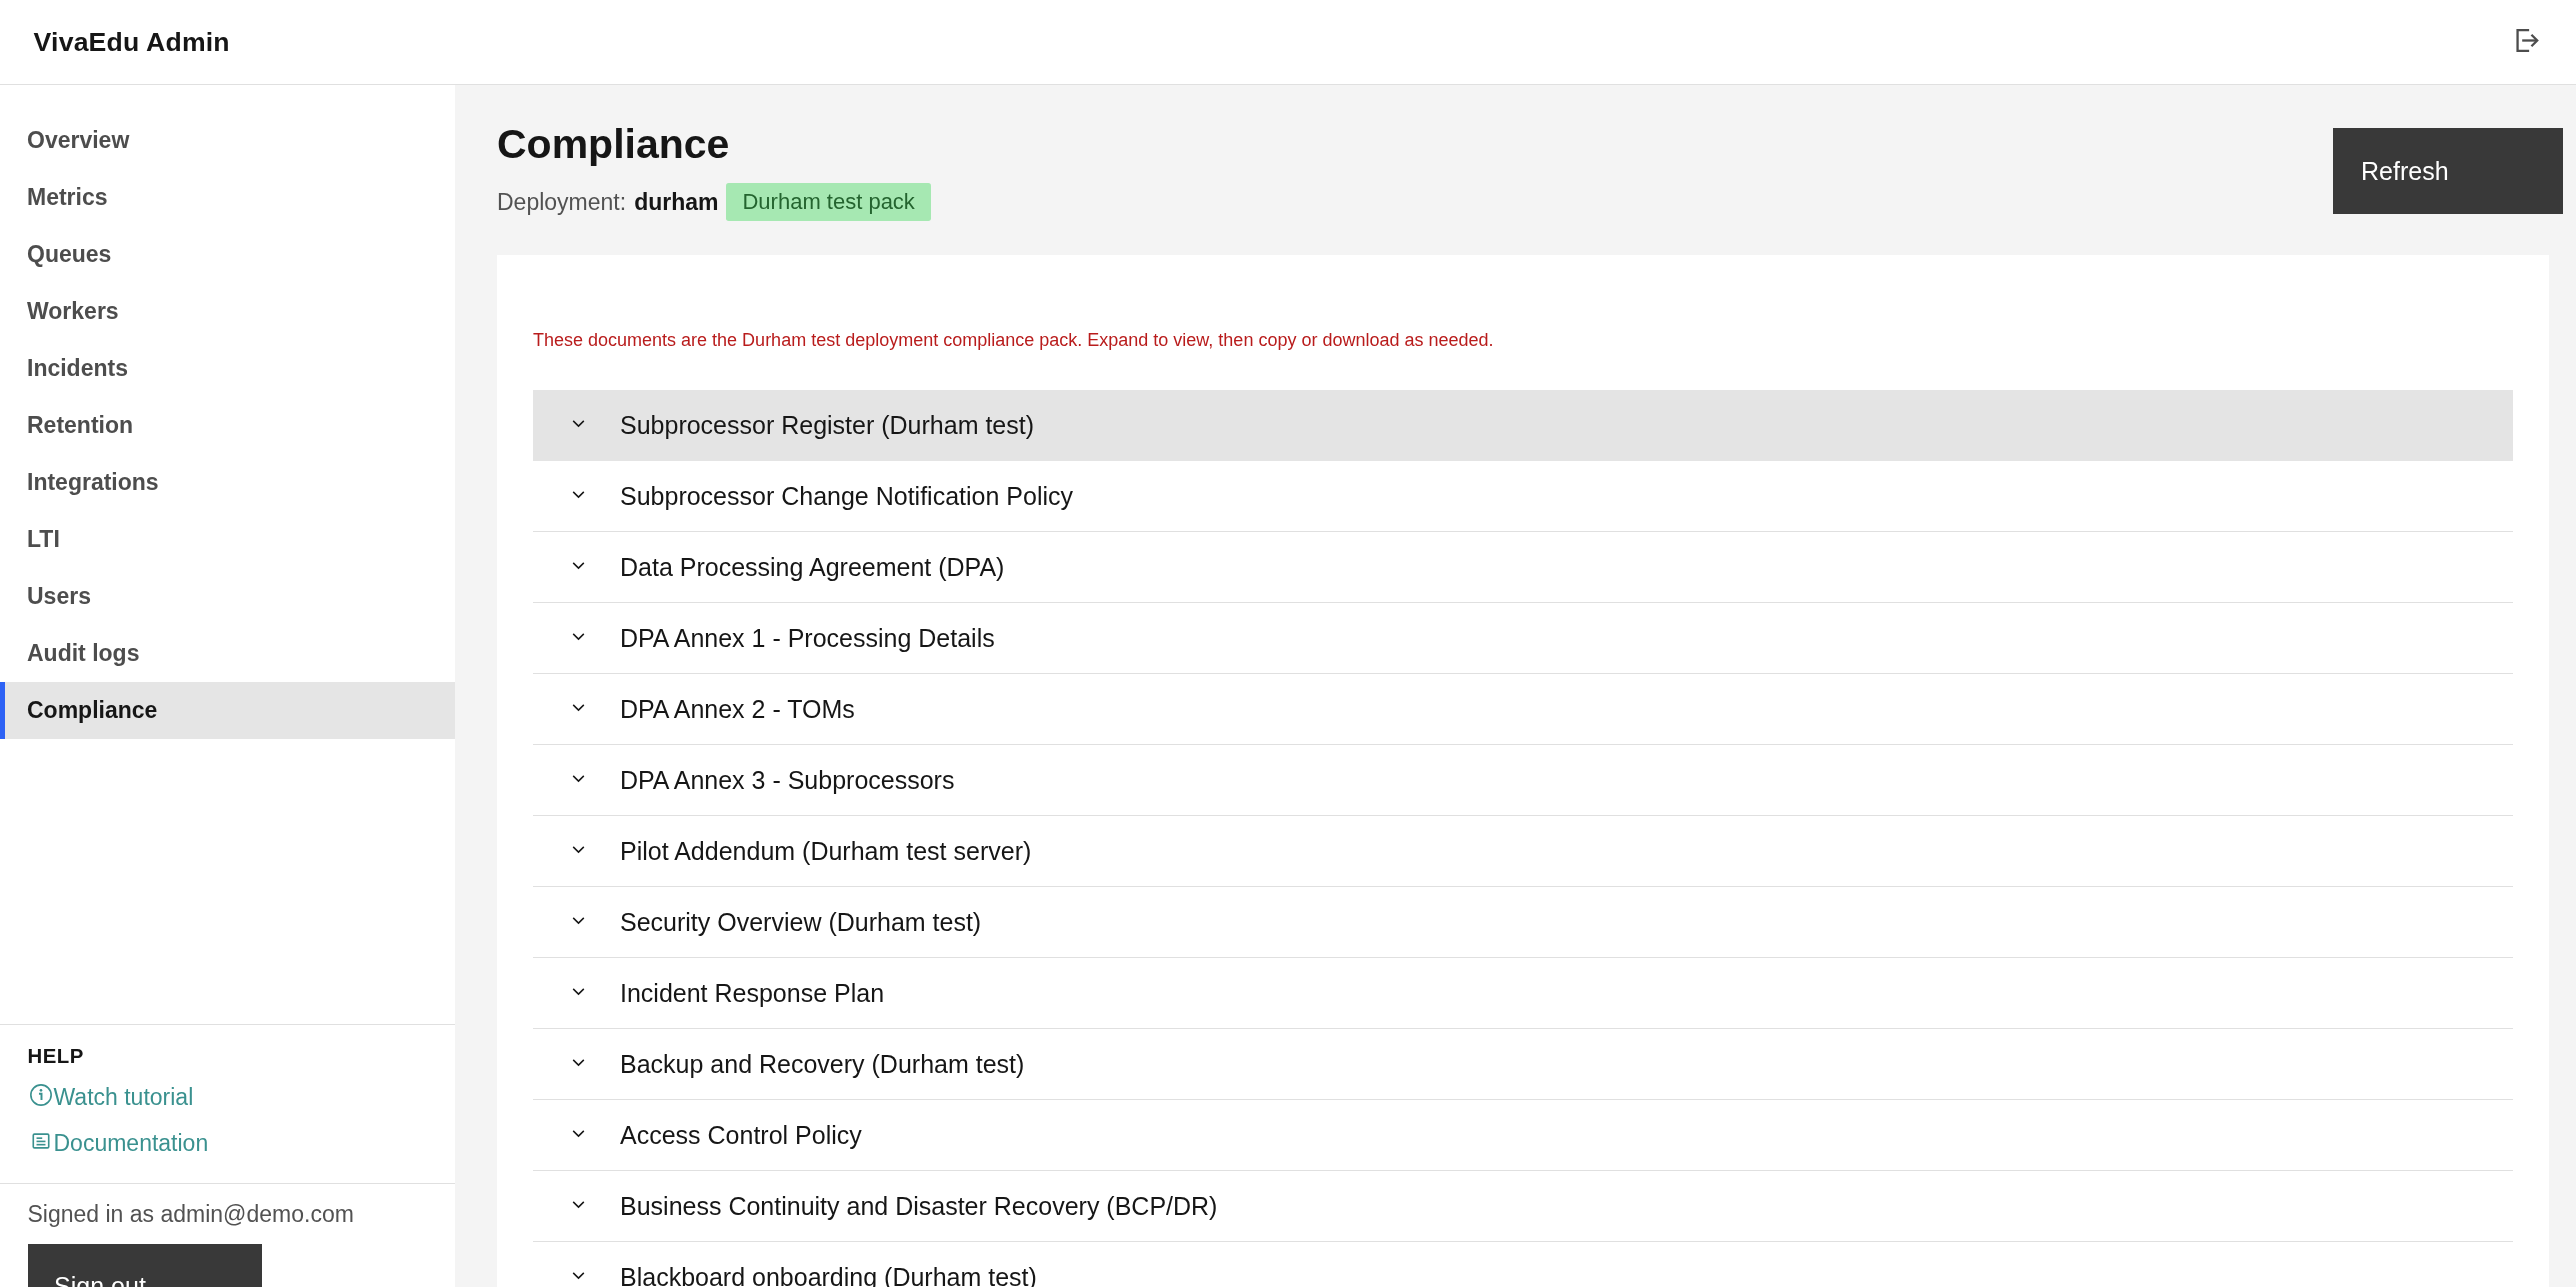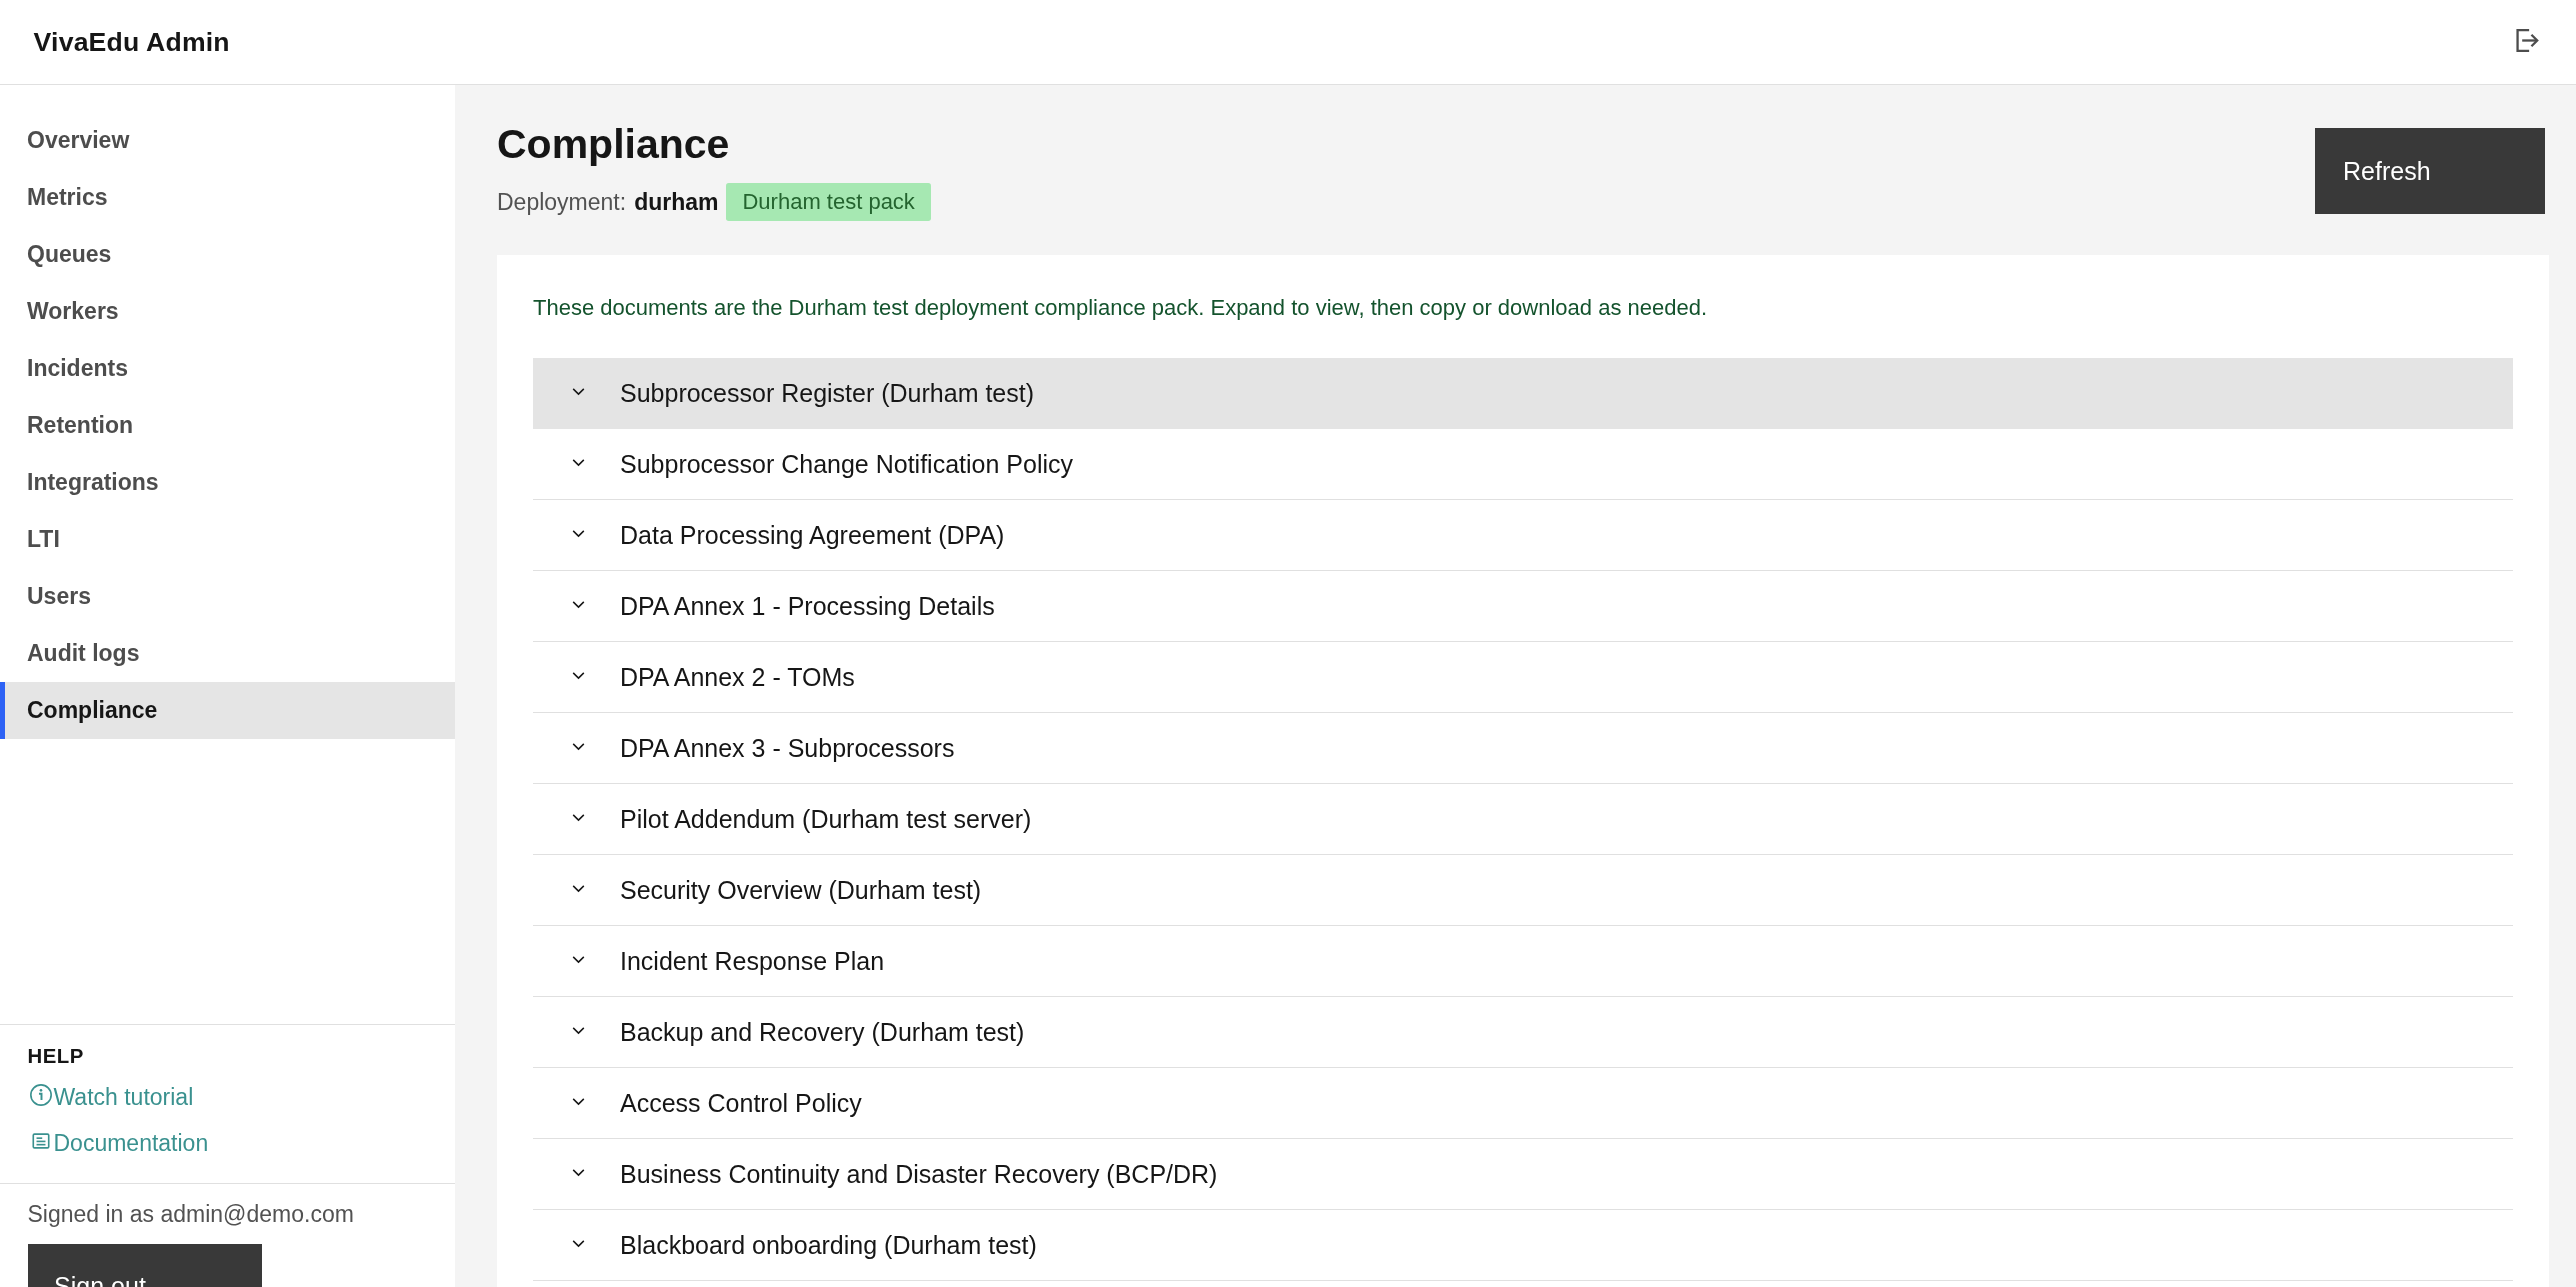--- a/index.html
+++ b/index.html
@@ -31,27 +31,27 @@
   .signout-btn { margin-top:16px; width:234px; height:85px; background:#393939; border:none;
                  color:#ffffff; font-size:25px; font-family:inherit; text-align:left; padding-left:26.6px; cursor:pointer; }
 
   
   .main { position:fixed; left:455px; top:85px; right:0; bottom:0; background:#f4f4f4; overflow:hidden; }
   .page-title { margin:35px 0 0 42px; font-size:41px; font-weight:700; color:#161616; line-height:1.2; }
   .dep-line { display:flex; align-items:center; margin:14px 0 0 42px; font-size:23px; color:#525252; }
   .dep-name { font-weight:700; color:#161616; margin-left:8px; }
   .dep-badge { margin-left:8px; background:#a6e8b2; color:#24642f; font-size:22px;
                padding:7px 16px; border-radius:2.7px; line-height:1.1; }
-  .refresh-btn { position:absolute; top:43px; right:31px; width:230px; height:86px; background:#393939;
+  .refresh-btn { position:absolute; top:43px; right:13px; width:230px; height:86px; background:#393939;
                  border:none; color:#ffffff; font-size:25px; font-family:inherit; text-align:left;
                  padding-left:28px; cursor:pointer; }
 
   .card { position:absolute; left:42px; right:27.5px; top:170px; height:1152px; background:#ffffff;
           padding:37px 36px 0 36px; overflow:hidden; }
-  .card-desc { font-size:22px; line-height:32px; color:#14532d; }
+  .card-desc { font-size:18px; line-height:32px; color:#b91c1c;margin-top:32px; }
   .accordion { margin-top:34px; }
   .acc-row { display:flex; align-items:center; height:71px; border-bottom:1.8px solid #e0e0e0;
              padding-left:34px; gap:30px; cursor:pointer; background:#ffffff; }
   .acc-row.hl { background:#e4e4e4; border-bottom-color:#e4e4e4;text-align:center; }
   .acc-row .doc-title { font-size:25px; color:#161616; }
   .acc-row svg { flex:0 0 auto; }
 </style>
 </head>
 <body>
 

